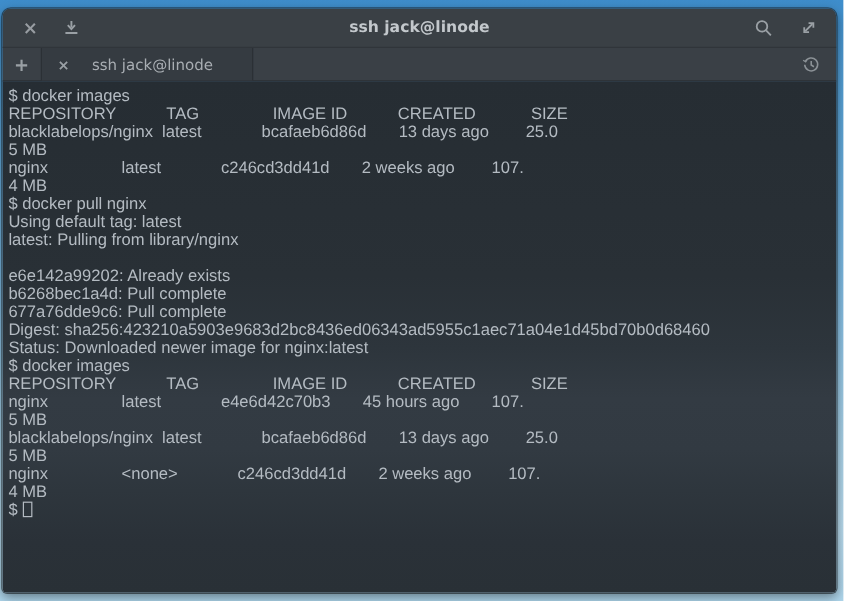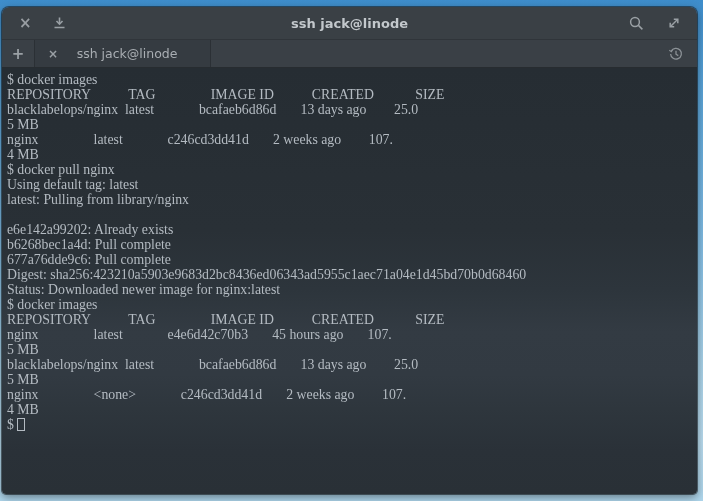--- a/index.html
+++ b/index.html
@@ -45,21 +45,21 @@
   .tab-close { color:#9aa0a5; font-size:12px; font-weight:bold; padding:0 0 0 13px; }
   .tab-label { flex:1; text-align:center; color:#a9aeb3; font-size:12.5px; padding-right:14px; }
   .tab-spacer { flex:1; }
   .history-btn { display:flex; align-items:center; padding-right:13px; }
   .terminal {
     flex:1; position:relative;
     background:linear-gradient(180deg,#262d33 0%,#293036 38%,#2d353c 52%,#333b43 62%,#323a42 72%,#2e363d 80%,#2a3138 90%,#293036 100%);
     padding:4px 5px;
   }
   .terminal pre {
-    font-family:Liberation Serif, serif;
+    font-family:Liberation Sans, sans-serif;
     font-size:13.8px; line-height:15px; color:#b4bbc2;
     white-space:pre; overflow:hidden;
   }
   .cursor {
     display:inline-block; width:8px; height:13px;
     border:1px solid #b4bbc2; vertical-align:-2px;
   }
 </style>
 </head>
 <body>

